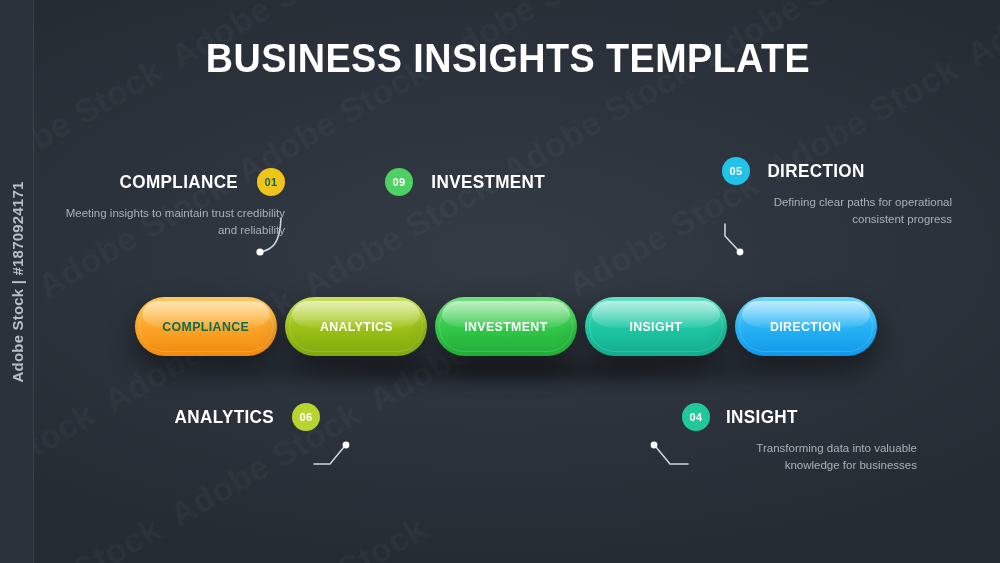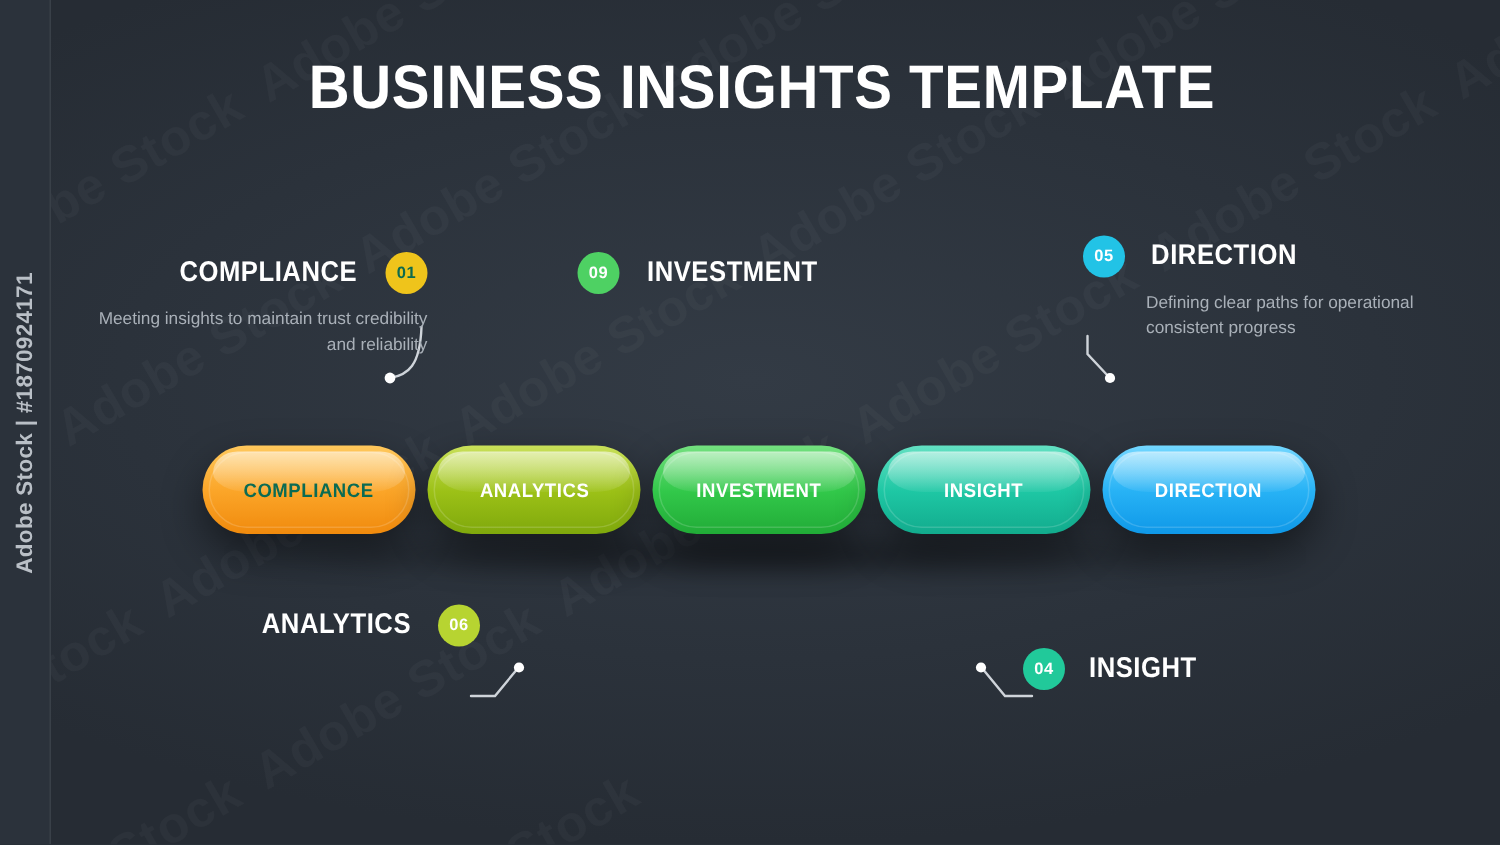--- a/index.html
+++ b/index.html
@@ -125,21 +125,21 @@
     flex: 0 0 auto;
     letter-spacing: 0.3px;
   }
   .info-desc {
     font-size: 11.5px;
     line-height: 1.52;
     color: #a9b0b8;
     font-weight: 400;
   }
   .info-desc.align-right { text-align: right; }
-  .info-desc.align-left  { text-align: left; }
+  .info-desc.align-left  { text-align: right; }
 
   
   .connector {
     position: absolute;
     z-index: 18;
     overflow: visible;
   }
   .connector path {
     fill: none;
     stroke: #cfd4da;
@@ -305,25 +305,26 @@
     <div class="info-head right">
       <div class="info-title">ANALYTICS</div>
       <div class="badge" id="badge1" style="background: rgb(183, 212, 49); color: rgb(255, 255, 255);">06</div>
     </div>
   </div>
   <svg class="connector" style="left:312px; top:440px;" width="42" height="30">
     <path d="M 2 24 L 18 24 L 32 7"></path>
     <circle cx="34" cy="5" r="3.4"></circle>
   </svg>
 
-  <div class="info" style="left:682px; top:403px; width:235px;margin-top:29px;">
+  <div class="info" style="left:682px; top:403px; width:235px;">
     <div class="info-head left">
       <div class="badge" id="badge3" style="background: rgb(33, 201, 154); color: rgb(255, 255, 255);">04</div>
       <div class="info-title">INSIGHT</div>
     </div>
+    <div class="info-desc align-left" style="padding-left:36px;">Transforming data into valuable knowledge for businesses</div>
   </div>
   <svg class="connector" style="left:648px; top:440px;" width="42" height="30">
     <path d="M 8 7 L 22 24 L 40 24"></path>
     <circle cx="6" cy="5" r="3.4"></circle>
   </svg>
 
   <div class="rail">
     <div class="rail-text">Adobe Stock | #1870924171</div>
   </div>
 

